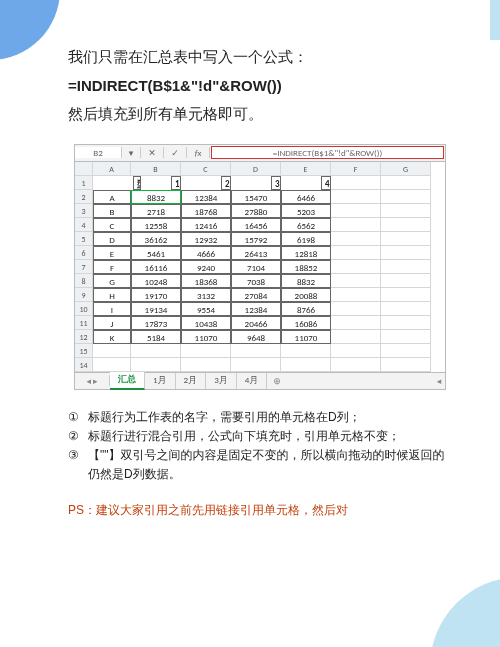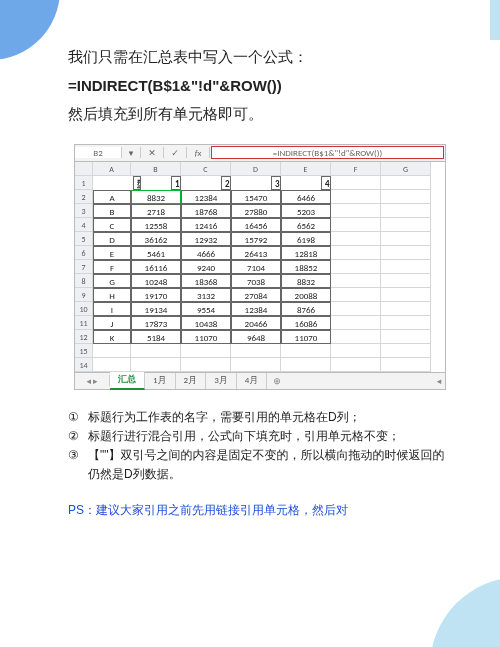--- a/index.html
+++ b/index.html
@@ -182,21 +182,21 @@
   }
   .notes .marker {
     flex: 0 0 20px;
   }
   .notes .text {
     flex: 1;
   }
 
   .ps {
     font-size: 12px;
-    color: #1d4ed8;
+    color: #c2410c;
     line-height: 1.7;
     margin-top: 10px;
   }
 </style>
 </head>
 <body>
 
 <div class="page">
   <div class="corner-tl"></div>
   <div class="corner-tr"></div>

